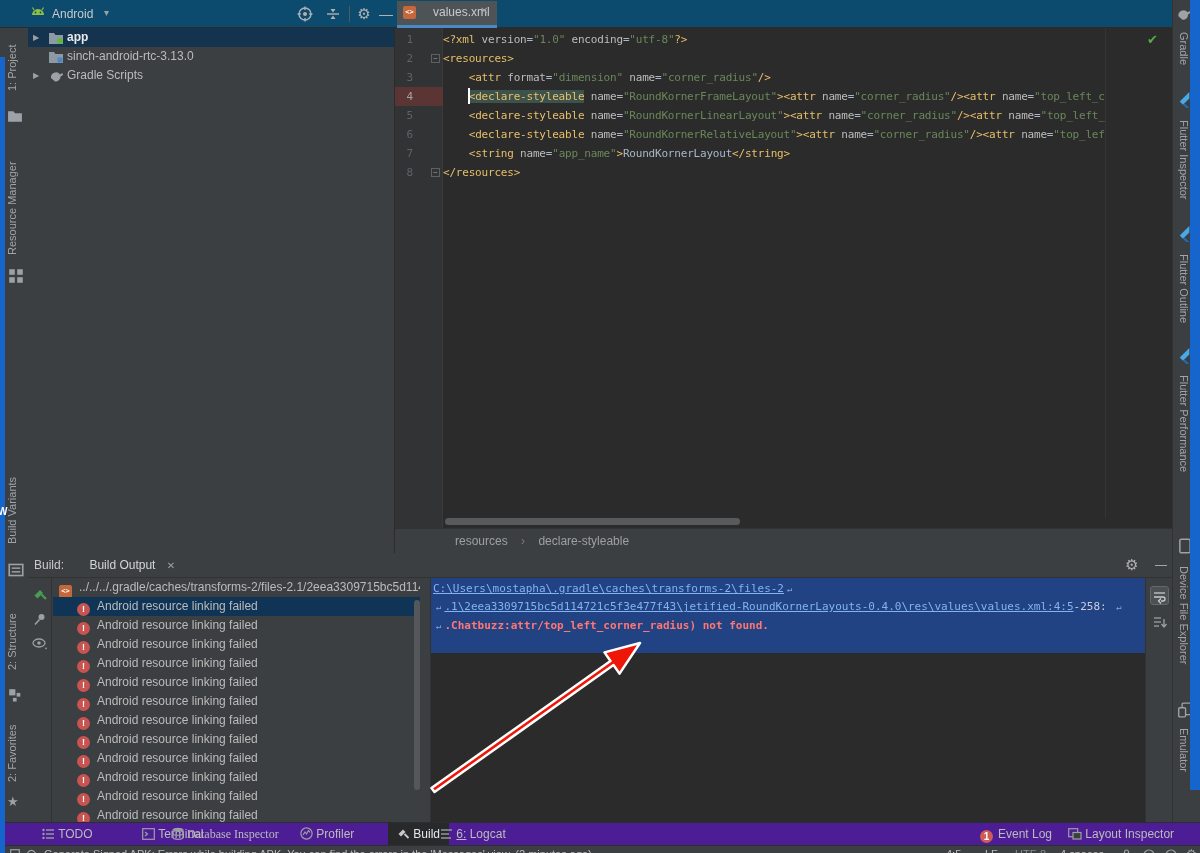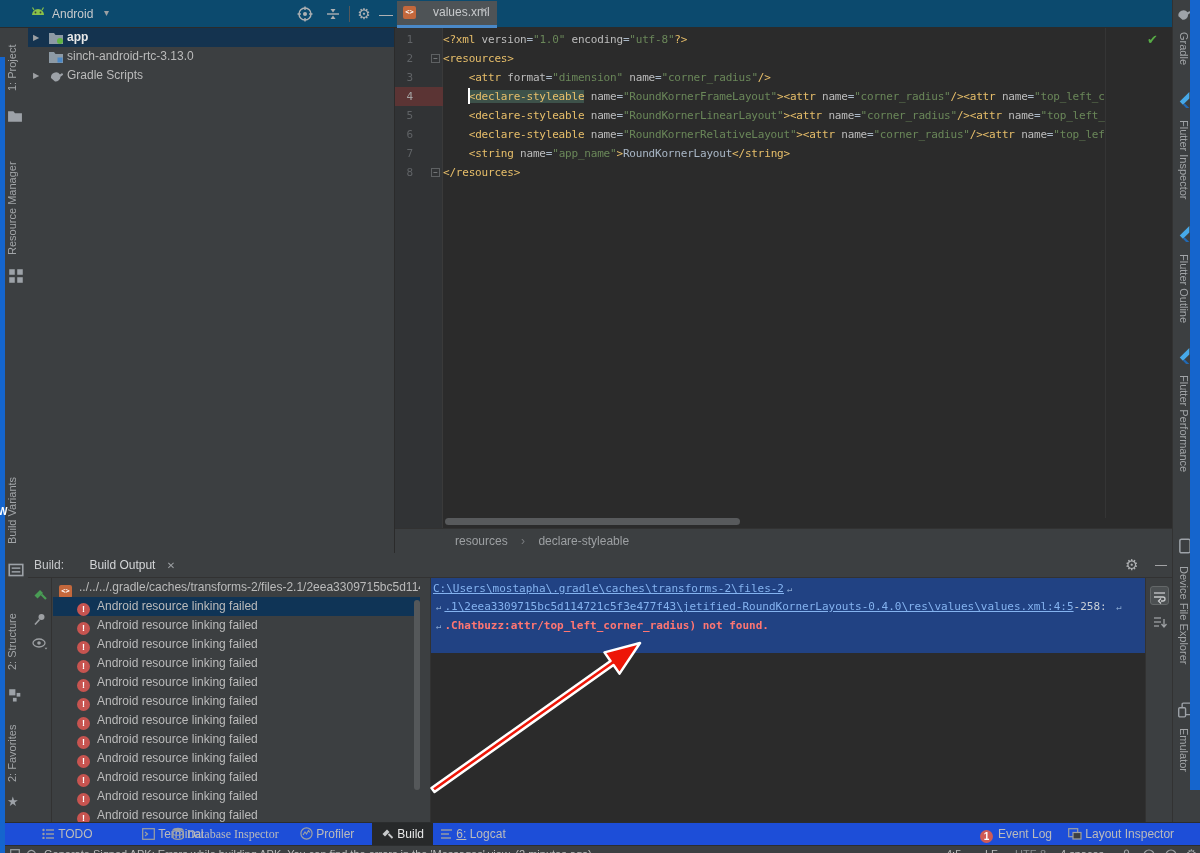--- a/index.html
+++ b/index.html
@@ -74,21 +74,21 @@
             font-family:"DejaVu Sans Mono",monospace; }
   #tree-vscroll { position:absolute; left:386px; top:47px; width:6px; height:190px; background:#55585a; border-radius:3px; }
   #console { position:absolute; left:402px; top:25px; width:715px; height:244px; background:#2b2b2b; border-left:1px solid #323232; }
   #console-sel { position:absolute; left:0; top:0; width:715px; height:75px; background:#214283; padding:2px 0 0 2px; }
   .conline { white-space:pre; height:18.4px; line-height:18.4px; font-family:"DejaVu Sans Mono", monospace; font-size:11px; }
   #console-tools { position:absolute; left:1117px; top:25px; width:27px; height:244px; background:#3c3f41; border-left:1px solid #323232; }
   .ct-ic { position:absolute; left:4px; width:19px; height:19px; border-radius:3px; text-align:center; }
   .ct-sel { background:#4c5052; border:1px solid #646869; }
 
   
-  #bottombar { left:0; top:822px; width:1200px; height:23px; background:#1d4ed8; border-top:1px solid #2b2d2e; }
+  #bottombar { left:0; top:822px; width:1200px; height:23px; background:#4c1d95; border-top:1px solid #2b2d2e; }
   .bb-item { position:absolute; top:0; height:22px; line-height:22px; color:#bbbbbb; white-space:nowrap; }
   .bb-active { background:#27292a; padding:0 9px; }
   .u-first { display:inline-block; }
   .u-first::first-letter { text-decoration:underline; }
   .badge { display:inline-block; min-width:13px; height:13px; border-radius:7px; background:#cf5b56; color:#fff;
            font-size:10px; font-weight:bold; text-align:center; line-height:13px; vertical-align:-2px; margin-right:5px; padding:0 2px; }
   #statusbar { left:0; top:845px; width:1200px; height:20px; background:#3c3f41; border-top:1px solid #2c2e2f;
                font-size:11px; color:#bbbbbb; }
   .sb-dim { color:#8a8d90; }
 
@@ -377,21 +377,21 @@
       </svg>
       <span>Database Inspector</span>
     </div>
     <div class="bb-item" style="left:300px;">
       <svg width="13" height="13" viewBox="0 0 13 13" style="display:inline-block;vertical-align:-2px;">
         <circle cx="6.5" cy="6.5" r="5.6" fill="none" stroke="#9da0a3" stroke-width="1.2"></circle>
         <path d="M3 8 l2-3 1.5 2 2-3.5 1.5 2" fill="none" stroke="#9da0a3" stroke-width="1.1"></path>
       </svg>
       <span>Profiler</span>
     </div>
-    <div class="bb-item bb-active" style="left:372px;">
+    <div class="bb-item bb-active" style="left:388px;">
       <svg width="13" height="13" viewBox="0 0 13 13" style="display:inline-block;vertical-align:-2px;">
         <path d="M1.5 7 L6 2.5 l2.5 2.5 L4 9.5 z" fill="#c8cacc"></path>
         <line x1="7.5" y1="7" x2="11.5" y2="11" stroke="#c8cacc" stroke-width="1.8"></line>
       </svg>
       <span style="color:#e8e8e8;">Build</span>
     </div>
     <div class="bb-item" style="left:440px;">
       <svg width="13" height="11" viewBox="0 0 13 11" style="display:inline-block;vertical-align:-1px;">
         <line x1="1" y1="2" x2="12" y2="2" stroke="#9da0a3" stroke-width="1.4"></line>
         <line x1="1" y1="6" x2="9" y2="6" stroke="#9da0a3" stroke-width="1.4"></line>

